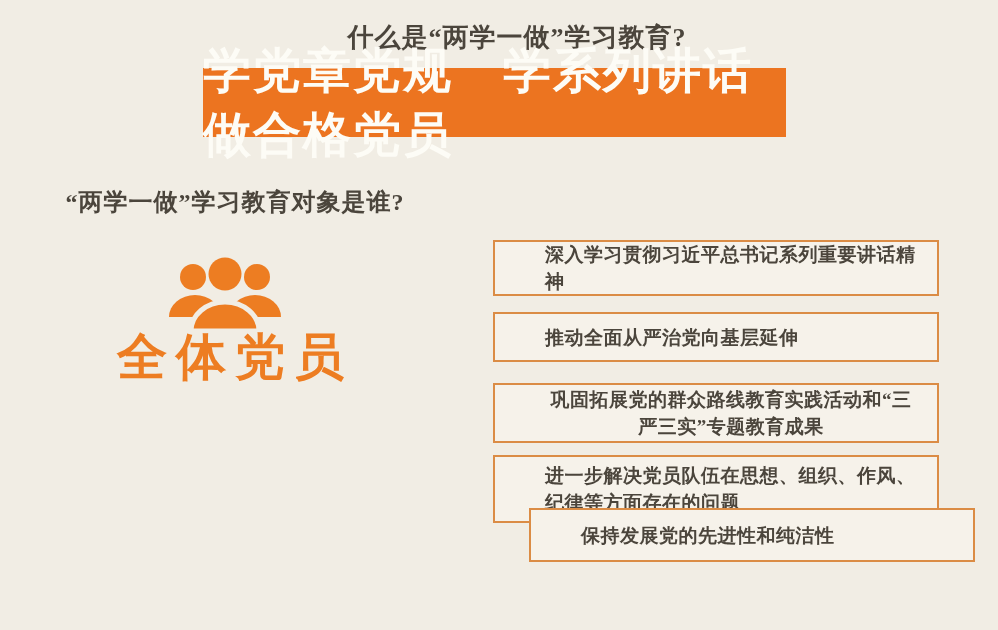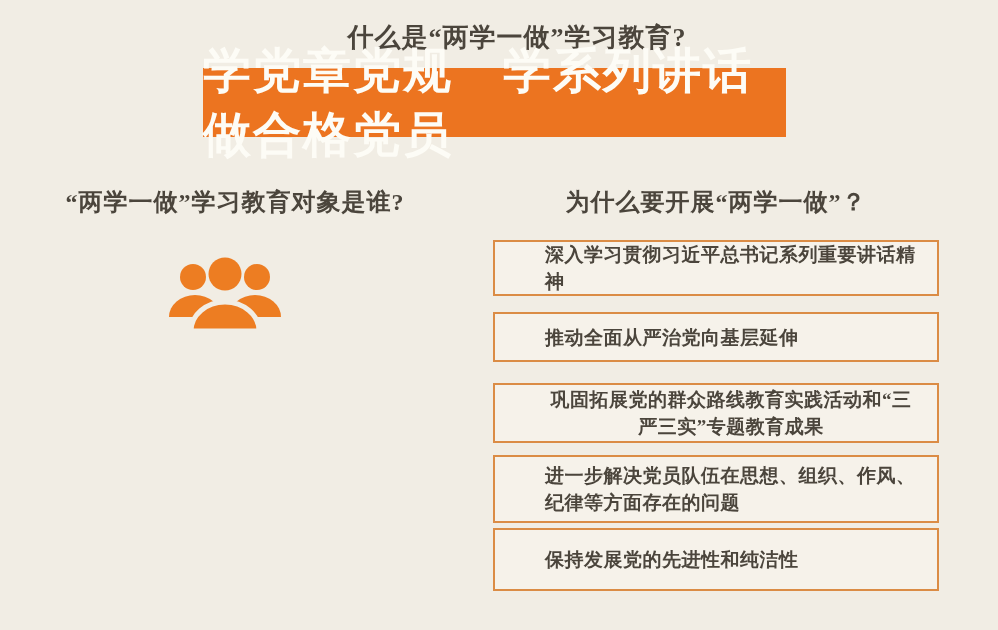--- a/index.html
+++ b/index.html
@@ -83,49 +83,49 @@
     font-size: 19px;
     font-weight: bold;
     color: #4B453C;
     line-height: 27px;
     letter-spacing: 0.5px;
   }
   .reason-1 { top: 240px; height: 56px; }
   .reason-2 { top: 312px; height: 50px; }
   .reason-3 { top: 383px; height: 60px; text-align: center; }
   .reason-4 { top: 455px; height: 68px; }
-  .reason-5 { top: 528px; height: 63px; }
+  .reason-5 { top: 508px; height: 54px; margin-left: 36px; }
 </style>
 </head>
 <body>
 
 <div class="stage">
 
   <div class="page-title">什么是“两学一做”学习教育?</div>
 
   <div class="banner">学党章党规　学系列讲话　做合格党员</div>
 
   <div class="section-heading left-heading">“两学一做”学习教育对象是谁?</div>
 
-  <div class="section-heading right-heading">为什么要开展“两学一做”？</div>
 
   <div class="people-icon">
     <svg width="114" height="78" viewBox="0 0 114 78" xmlns="http://www.w3.org/2000/svg" aria-hidden="true">
 
       <path d="M1 61 A26 22 0 0 1 53 61 Z" fill="#ED7D22"></path>
       <path d="M61 61 A26 22 0 0 1 113 61 Z" fill="#ED7D22"></path>
 
       <path d="M23 75 A34 29 0 0 1 91 75 Z" fill="#ED7D22" stroke="#F1EDE4" stroke-width="5"></path>
 
       <circle cx="25" cy="21" r="13" fill="#ED7D22"></circle>
       <circle cx="89" cy="21" r="13" fill="#ED7D22"></circle>
       <circle cx="57" cy="18" r="16.5" fill="#ED7D22"></circle>
     </svg>
   </div>
 
+  <div class="target-text">全体党员</div>
 
 
   <div class="reason-box reason-1">
     <span>深入学习贯彻习近平总书记系列重要讲话精神</span>
   </div>
   <div class="reason-box reason-2">
     <span>推动全面从严治党向基层延伸</span>
   </div>
   <div class="reason-box reason-3">
     <span>巩固拓展党的群众路线教育实践活动和“三严三实”专题教育成果</span>

